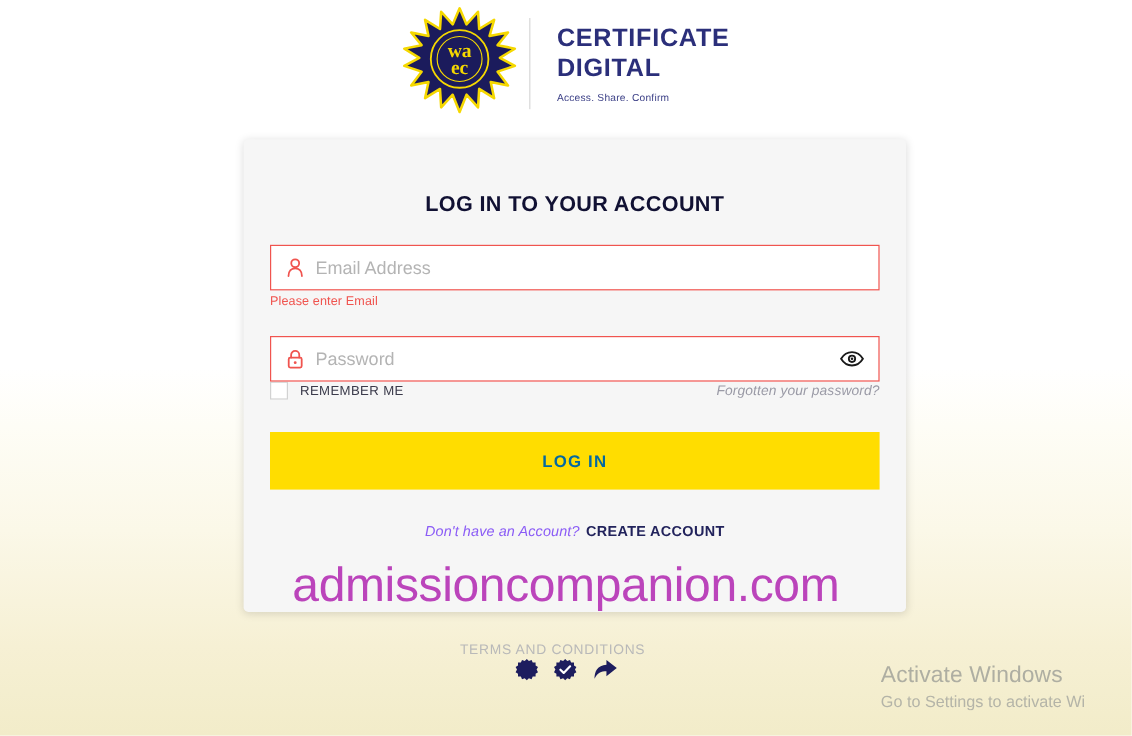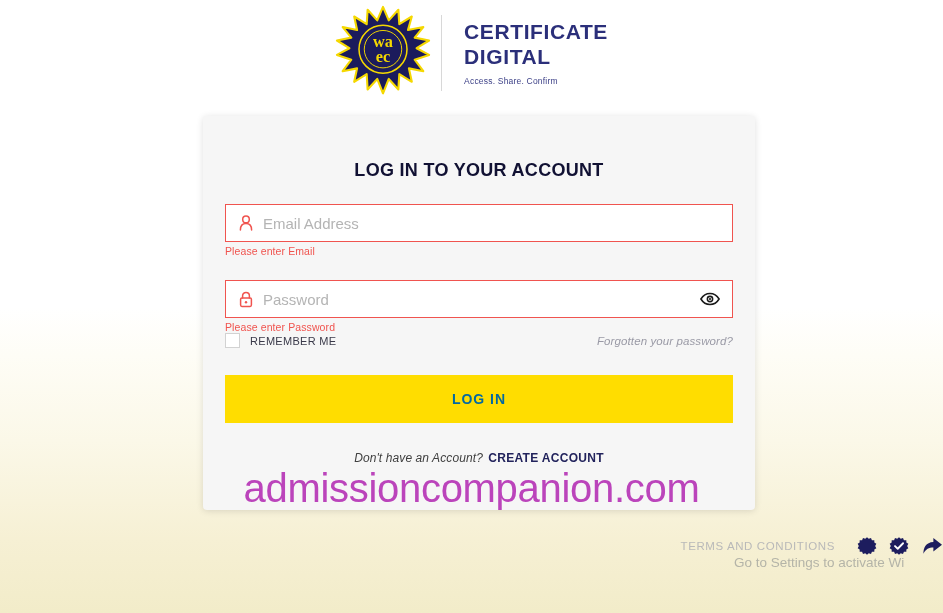--- a/index.html
+++ b/index.html
@@ -181,21 +181,21 @@
   }
 
   
   .create-row {
     text-align: center;
     margin-top: 28px;
     font-size: 12px;
   }
   .create-prefix {
     font-style: italic;
-    color: #404040;
+    color: #8b5cf6;
     letter-spacing: 0.1px;
   }
   .create-link {
     font-weight: bold;
     color: #22235c;
     letter-spacing: 0.3px;
     cursor: pointer;
     margin-left: 2px;
   }
 
@@ -214,22 +214,23 @@
   }
 
   
   .footer {
     position: absolute;
     left: 0;
     right: 0;
     top: 536px;
     display: flex;
     align-items: center;
-    justify-content: flex-end;
+    justify-content: flex-start;
     gap: 0;
+    flex-direction: column;
   }
   .terms-link {
     font-size: 11.5px;
     color: #b9b9b9;
     letter-spacing: 0.6px;
     cursor: pointer;
     margin-right: 22px;
   }
   .social-icons { display: flex; align-items: center; gap: 12px; }
   .social-icons span {
@@ -321,21 +322,20 @@
       </span>
       <input type="password" placeholder="Password" style="">
       <button class="eye-btn" aria-label="toggle password">
         <svg width="20" height="14" viewBox="0 0 22 14" aria-hidden="true">
           <path d="M1 7 C4 2 7.6 0.9 11 0.9 C14.4 0.9 18 2 21 7 C18 12 14.4 13.1 11 13.1 C7.6 13.1 4 12 1 7 Z" fill="none" stroke="#1a1a1a" stroke-width="1.7"></path>
           <circle cx="11" cy="7" r="2.9" fill="none" stroke="#1a1a1a" stroke-width="1.7"></circle>
           <circle cx="11" cy="7" r="1.2" fill="#1a1a1a"></circle>
         </svg>
       </button>
     </div>
-    <div class="error-msg">Please enter Password</div>
   </div>
 
   <div class="remember-row">
     <div class="remember-left">
       <span class="checkbox"></span>
       <span class="remember-label">REMEMBER ME</span>
     </div>
     <span class="forgot-link">Forgotten your password?</span>
   </div>
 
@@ -379,14 +379,15 @@
       <svg width="22" height="20" viewBox="0 0 24 22" aria-hidden="true">
         <path d="M13.5 2.2 L23 9.6 L13.5 17 L13.5 12.6 C8.6 12.6 5.2 14.2 2.6 19.4
                  C2.4 13 5.3 7 13.5 6.6 Z" fill="#1d1d5e"></path>
       </svg>
     </span>
 
   </div>
 </div>
 
 <div class="activate">
+  <div class="activate-title">Activate Windows</div>
   <div class="activate-sub">Go to Settings to activate Wi</div>
 </div>
 
 </body></html>

